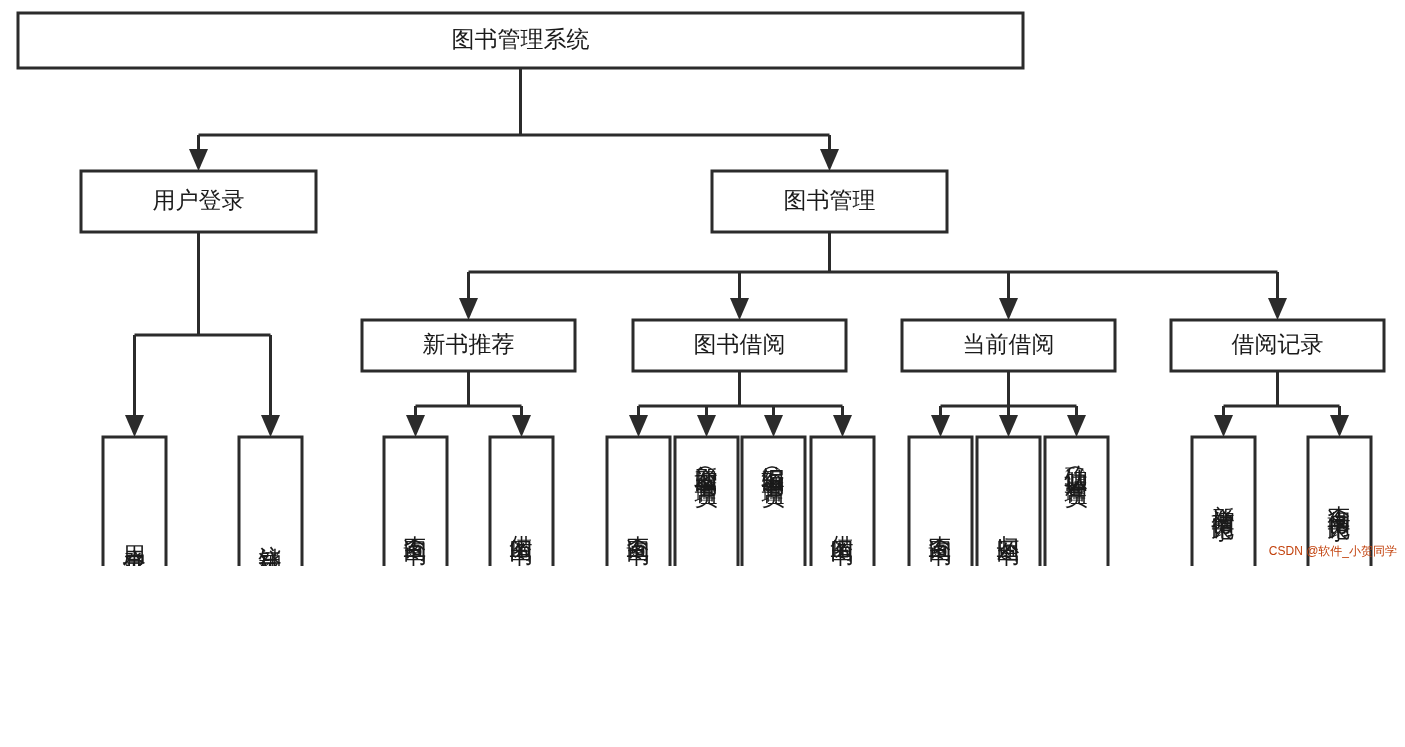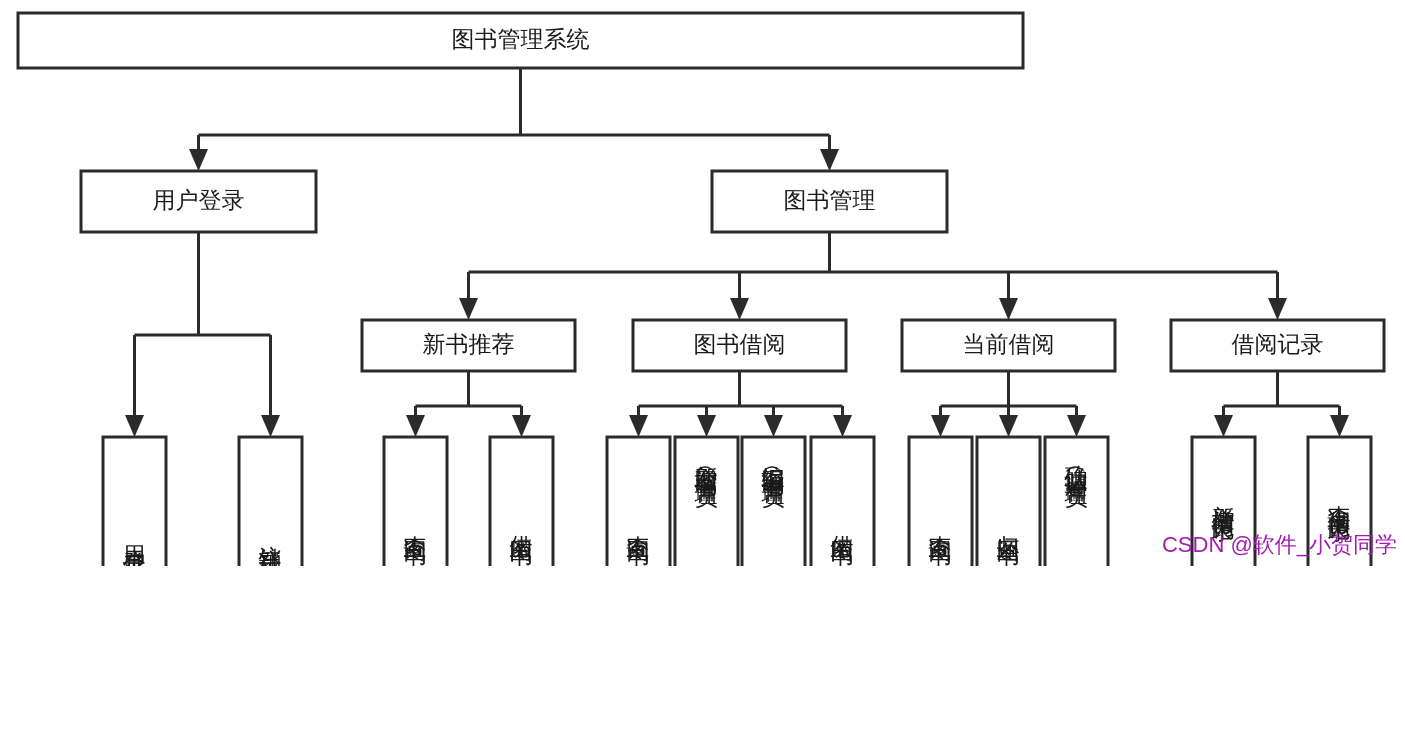--- a/index.html
+++ b/index.html
@@ -50,22 +50,22 @@
     fill: #1a1a1a;
     writing-mode: vertical-rl;
     text-orientation: upright;
     letter-spacing: 3px;
   }
   .watermark {
     position: absolute;
     right: 8px;
     bottom: 6px;
     font-family: "Liberation Sans", "DejaVu Sans", sans-serif;
-    font-size: 22px;
-    color: #a21caf;
+    font-size: 12px;
+    color: #c2410c;
     white-space: nowrap;
     pointer-events: none;
   }
 </style>
 </head>
 <body>
 
 <div id="canvas">
 
   <svg class="diagram" viewBox="0 0 1405 747">

